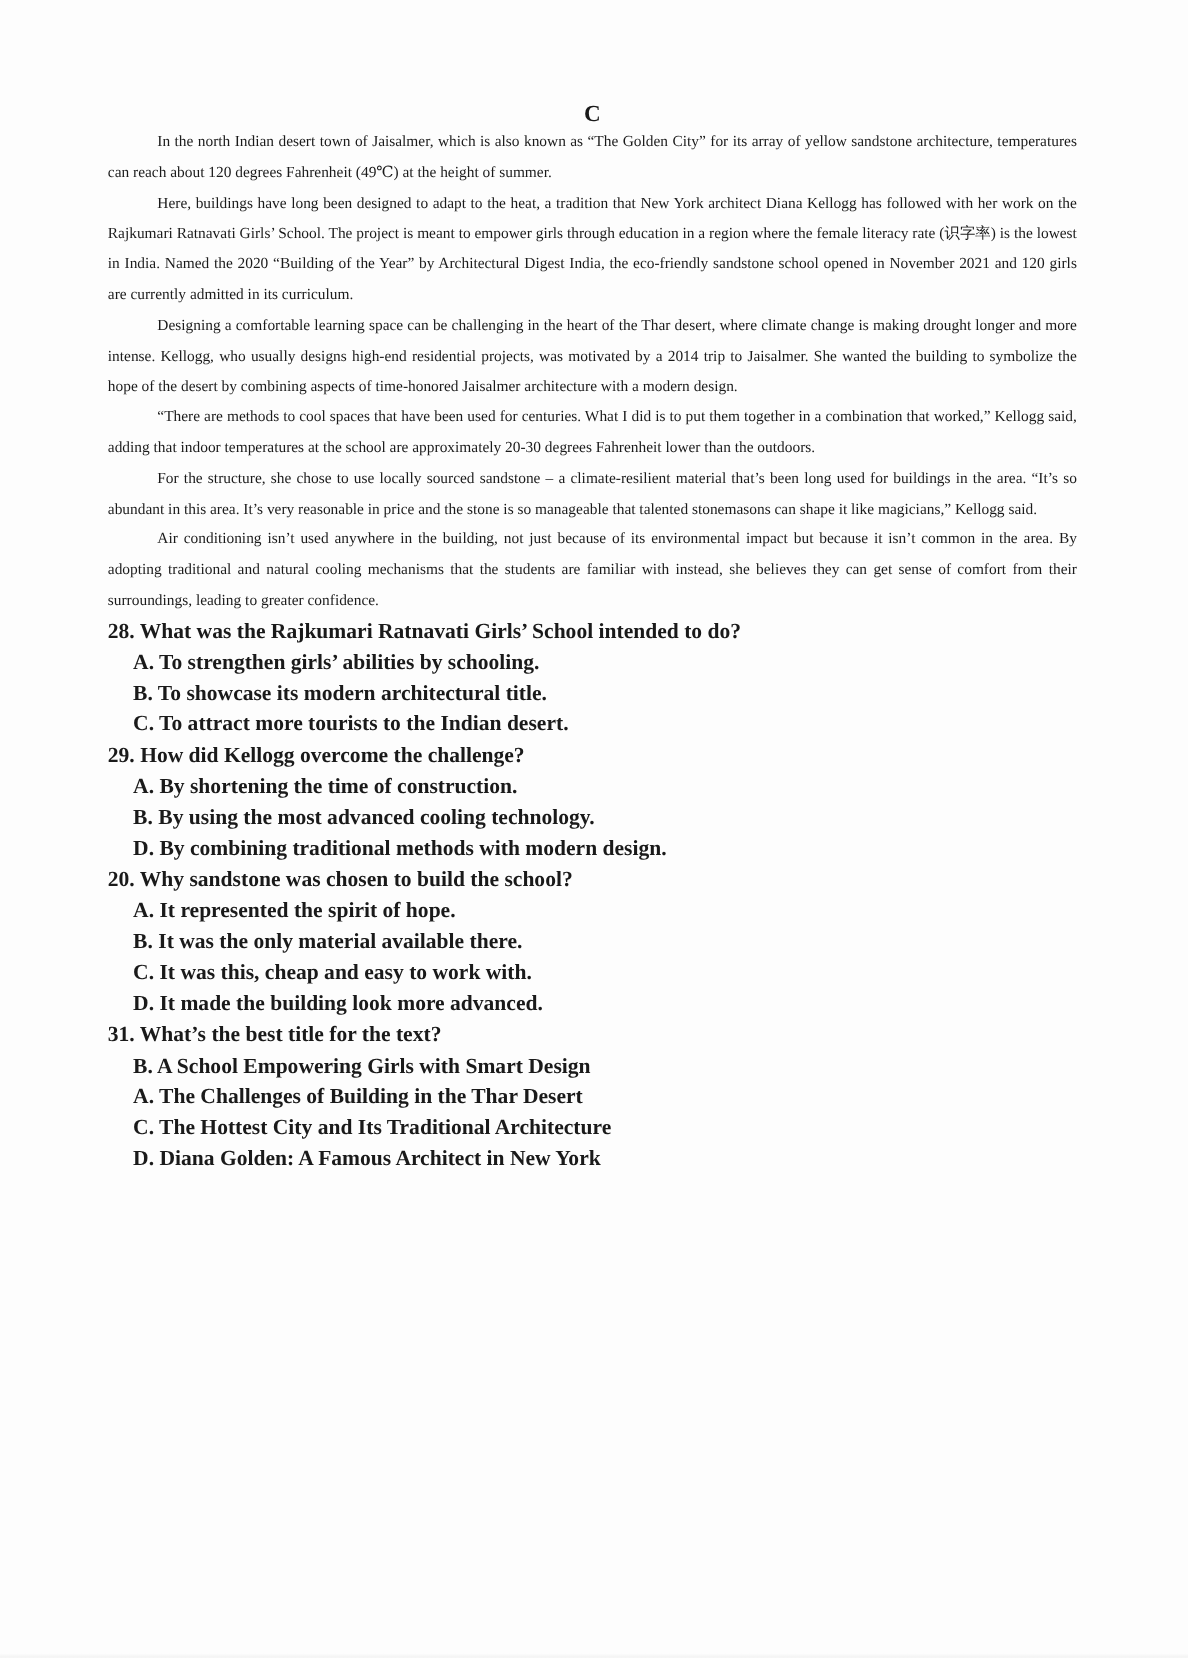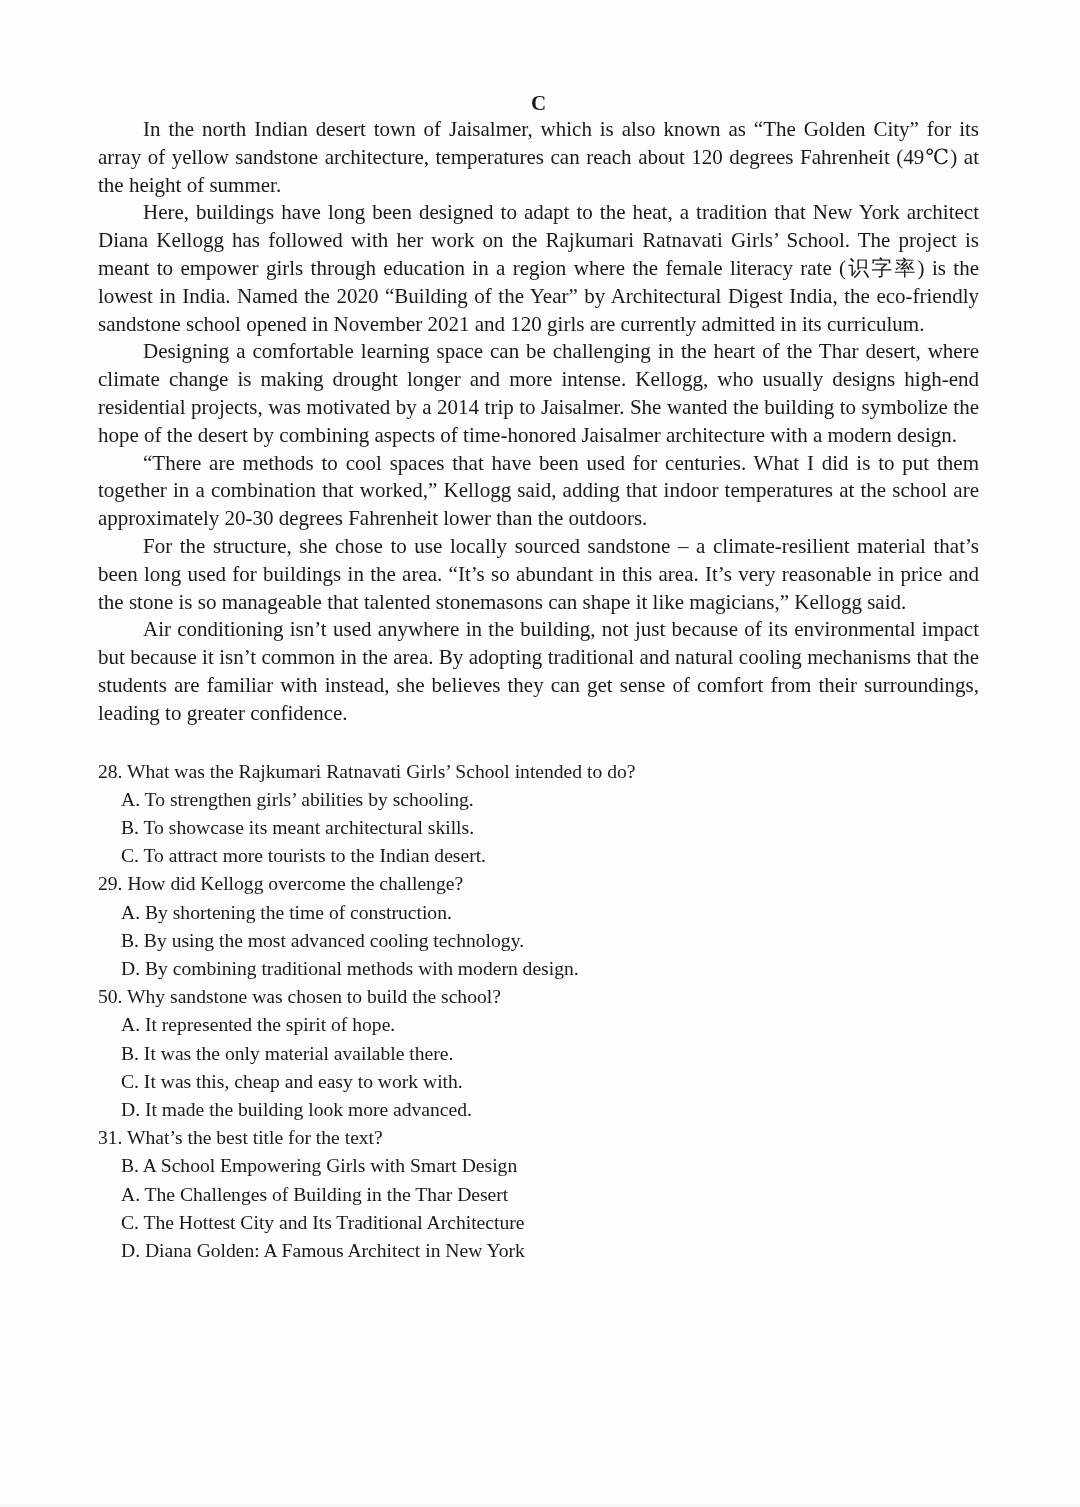--- a/index.html
+++ b/index.html
@@ -22,28 +22,29 @@
     width: 881px;
   }
   .section-letter {
     text-align: center;
     font-weight: bold;
     font-size: 21px;
     line-height: 30px;
     height: 28px;
   }
   .para {
-    font-size: 21px;
+    font-size: 14px;
     line-height: 27.8px;
     text-align: justify;
     text-indent: 45px;
     margin: 0;
   }
   .questions {
-    margin-top: 30px;
+    margin-top: 0;
+    font-weight: bold;
   }
   .q-stem {
     font-size: 19.6px;
     line-height: 28.2px;
     margin: 0;
   }
   .q-option {
     font-size: 19.6px;
     line-height: 28.2px;
     margin: 0;
@@ -70,31 +71,31 @@
     <p class="para">Designing a comfortable learning space can be challenging in the heart of the Thar desert, where climate change is making drought longer and more intense. Kellogg, who usually designs high-end residential projects, was motivated by a 2014 trip to Jaisalmer. She wanted the building to symbolize the hope of the desert by combining aspects of time-honored Jaisalmer architecture with a modern design.</p>
     <p class="para">“There are methods to cool spaces that have been used for centuries. What I did is to put them together in a combination that worked,” Kellogg said, adding that indoor temperatures at the school are approximately 20-30 degrees Fahrenheit lower than the outdoors.</p>
     <p class="para">For the structure, she chose to use locally sourced sandstone – a climate-resilient material that’s been long used for buildings in the area. “It’s so abundant in this area. It’s very reasonable in price and the stone is so manageable that talented stonemasons can shape it like magicians,” Kellogg said.</p>
     <p class="para">Air conditioning isn’t used anywhere in the building, not just because of its environmental impact but because it isn’t common in the area. By adopting traditional and natural cooling mechanisms that the students are familiar with instead, she believes they can get sense of comfort from their surroundings, leading to greater confidence.</p>
   </div>
 
   <div class="questions">
     <div class="question">
       <p class="q-stem">28. What was the Rajkumari Ratnavati Girls’ School intended to do?</p>
       <p class="q-option">A. To strengthen girls’ abilities by schooling.</p>
-      <p class="q-option">B. To showcase its meant architectural skills.</p>
+      <p class="q-option">B. To showcase its modern architectural title.</p>
       <p class="q-option">C. To attract more tourists to the Indian desert.</p>
     </div>
     <div class="question">
       <p class="q-stem">29. How did Kellogg overcome the challenge?</p>
       <p class="q-option">A. By shortening the time of construction.</p>
       <p class="q-option">B. By using the most advanced cooling technology.</p>
       <p class="q-option">D. By combining traditional methods with modern design.</p>
     </div>
     <div class="question">
-      <p class="q-stem">50. Why sandstone was chosen to build the school?</p>
+      <p class="q-stem">20. Why sandstone was chosen to build the school?</p>
       <p class="q-option">A. It represented the spirit of hope.</p>
       <p class="q-option">B. It was the only material available there.</p>
       <p class="q-option">C. It was this, cheap and easy to work with.</p>
       <p class="q-option">D. It made the building look more advanced.</p>
     </div>
     <div class="question">
       <p class="q-stem">31. What’s the best title for the text?</p>
       <p class="q-option">B. A School Empowering Girls with Smart Design</p>
       <p class="q-option">A. The Challenges of Building in the Thar Desert</p>
       <p class="q-option">C. The Hottest City and Its Traditional Architecture</p>

